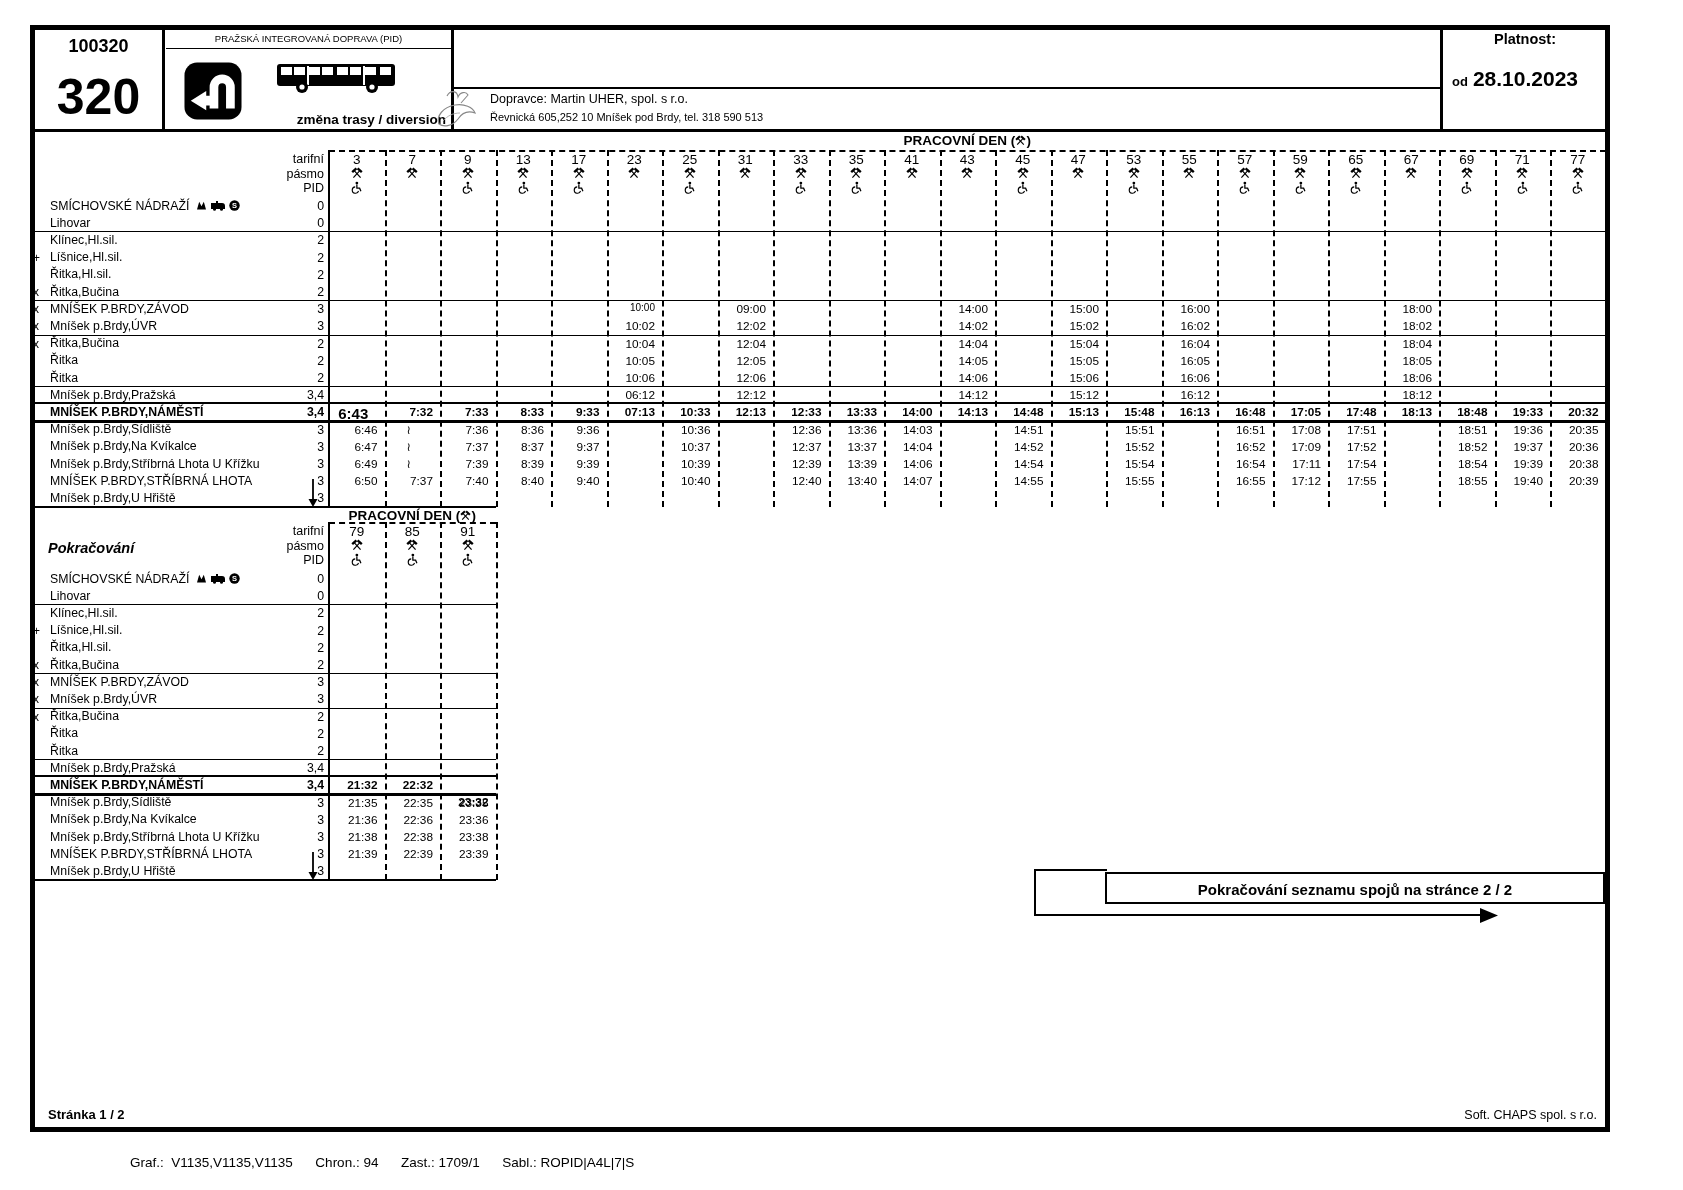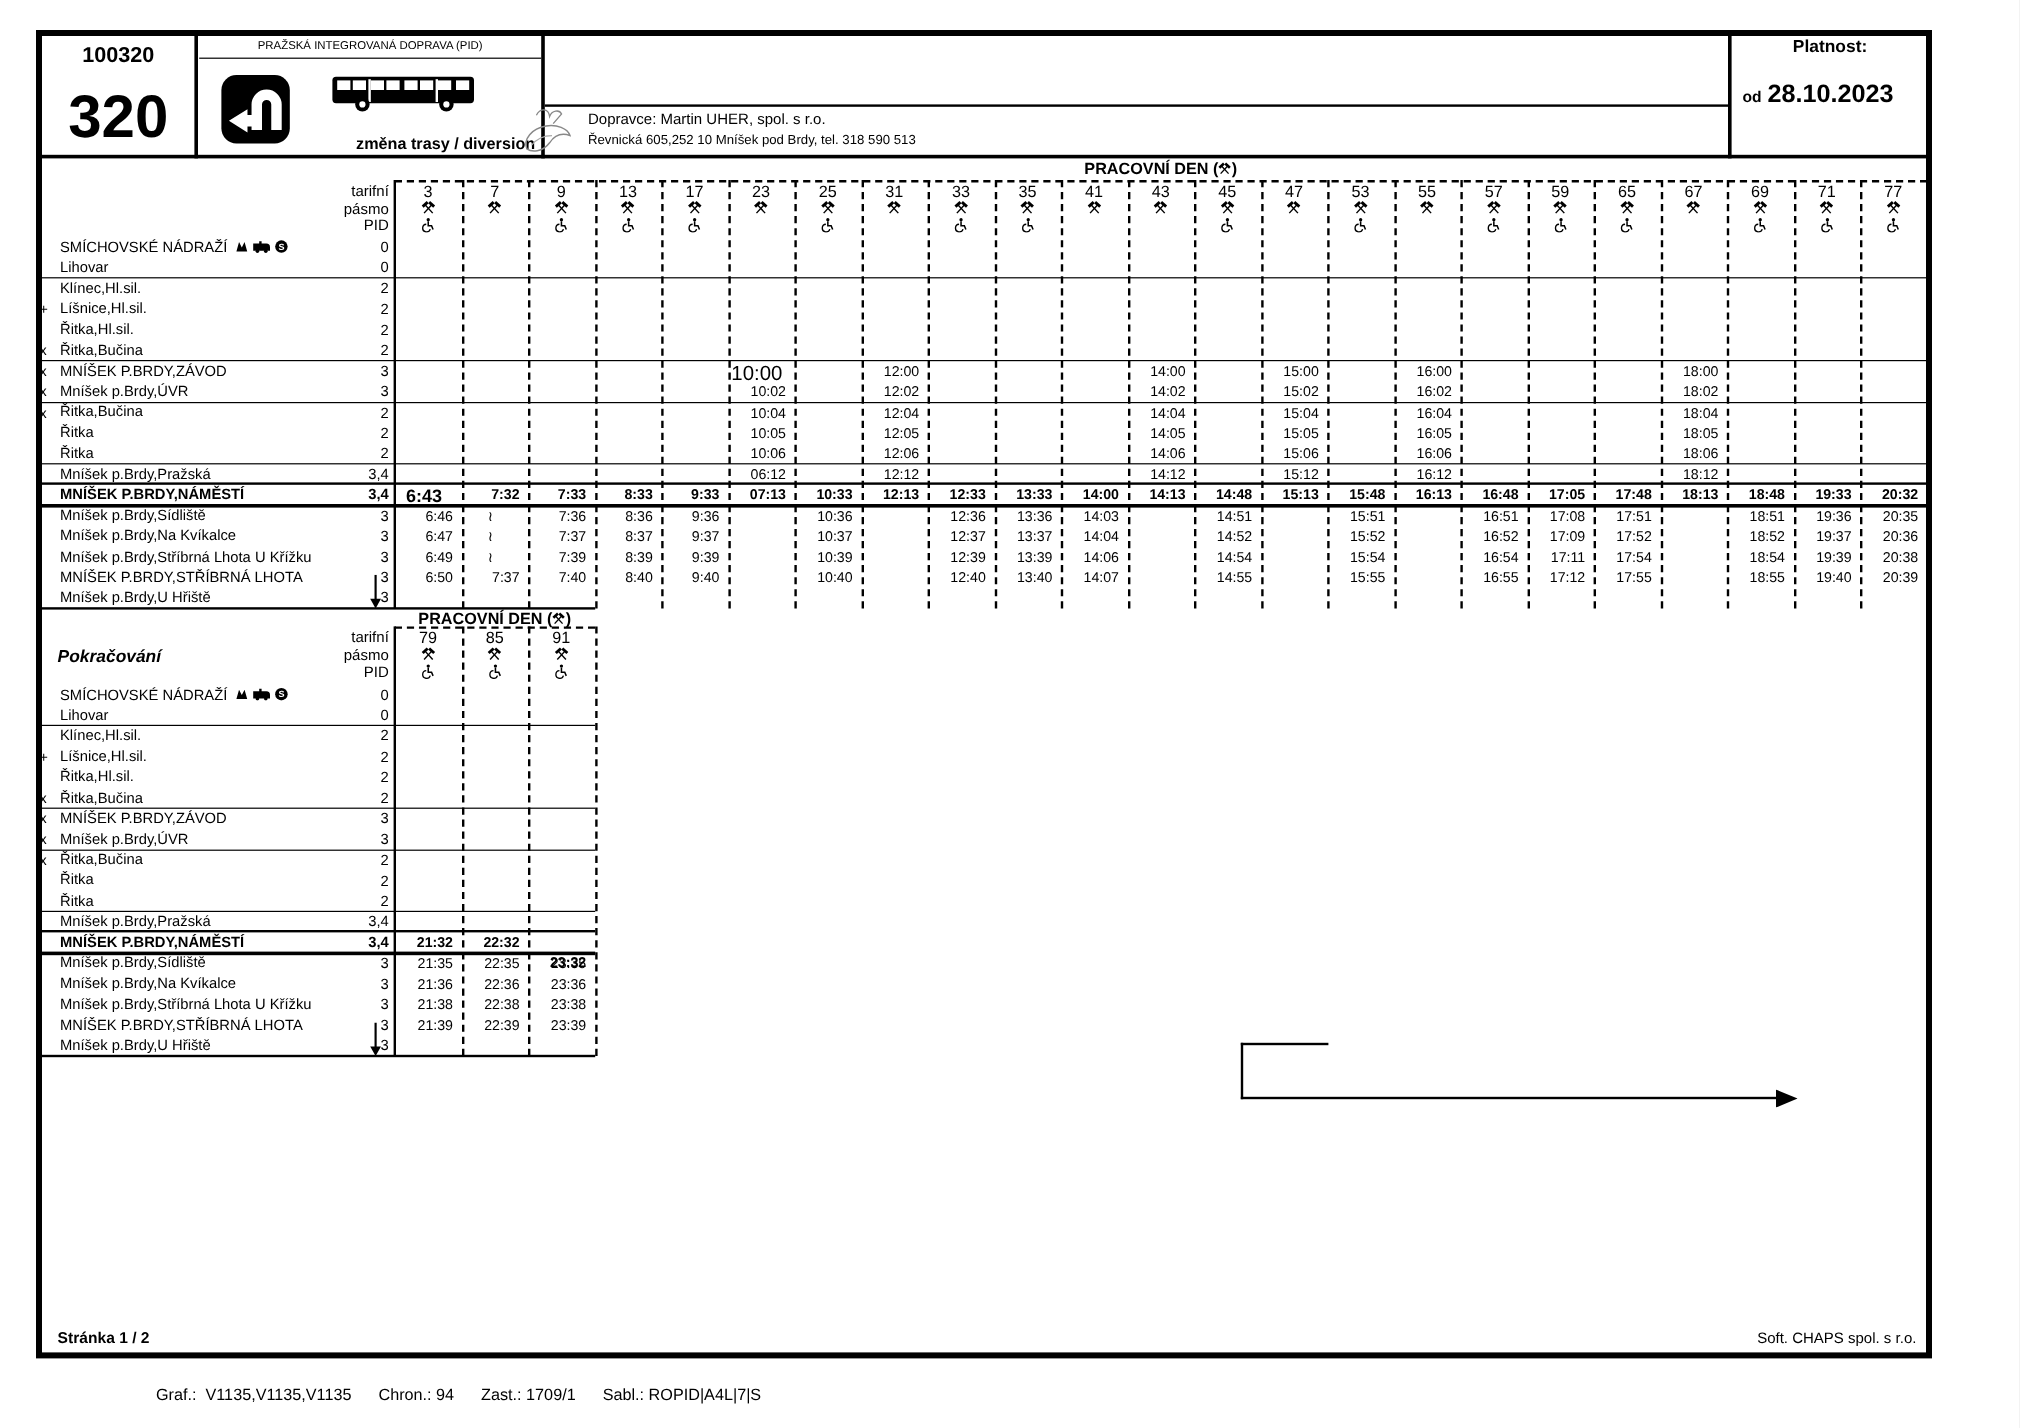--- a/index.html
+++ b/index.html
@@ -196,21 +196,21 @@
       <div style="position: absolute; left: 606.5px; top: 150px; width: 0px; height: 356.6px; border-left: 2px dashed rgb(0, 0, 0);"></div>
       <div style="position: absolute; left: 606.5px; top: 152px; width: 55.5px; text-align: center; font-size: 13.5px;">23</div>
       <div style="position: absolute; left: 606.5px; top: 167px; width: 55.5px; display: flex; justify-content: center;">
         <svg width="12" height="12" viewBox="0 0 12 12">
  <path d="M2.4 10.6 L8.8 3.6" stroke="#000" stroke-width="1.2"></path>
  <path d="M9.6 10.6 L3.2 3.6" stroke="#000" stroke-width="1.2"></path>
  <path d="M6.6 1.4 L10.8 5.2" stroke="#000" stroke-width="2.4"></path>
  <path d="M1.2 5.2 L5.4 1.4" stroke="#000" stroke-width="2.4"></path>
         </svg>
       </div>
-      <div style="position: absolute; left: 606.5px; top: 302.2px; width: 48.5px; text-align: center; font-size: 17px; font-weight: normal;">10:00</div>
+      <div style="position: absolute; left: 606.5px; top: 302.2px; width: 48.5px; text-align: right; font-size: 10px; font-weight: normal;">10:00</div>
       <div style="position: absolute; left: 606.5px; top: 319.4px; width: 48.5px; text-align: right; font-size: 11.8px; font-weight: normal;">10:02</div>
       <div style="position: absolute; left: 606.5px; top: 336.6px; width: 48.5px; text-align: right; font-size: 11.8px; font-weight: normal;">10:04</div>
       <div style="position: absolute; left: 606.5px; top: 353.8px; width: 48.5px; text-align: right; font-size: 11.8px; font-weight: normal;">10:05</div>
       <div style="position: absolute; left: 606.5px; top: 371px; width: 48.5px; text-align: right; font-size: 11.8px; font-weight: normal;">10:06</div>
       <div style="position: absolute; left: 606.5px; top: 388.2px; width: 48.5px; text-align: right; font-size: 11.8px; font-weight: normal;">06:12</div>
       <div style="position: absolute; left: 606.5px; top: 405.4px; width: 48.5px; text-align: right; font-size: 11.8px; font-weight: bold;">07:13</div>
       <div style="position: absolute; left: 662px; top: 150px; width: 0px; height: 356.6px; border-left: 2px dashed rgb(0, 0, 0);"></div>
       <div style="position: absolute; left: 662px; top: 152px; width: 55.5px; text-align: center; font-size: 13.5px;">25</div>
       <div style="position: absolute; left: 662px; top: 167px; width: 55.5px; display: flex; justify-content: center;">
         <svg width="12" height="12" viewBox="0 0 12 12">
@@ -235,21 +235,21 @@
       <div style="position: absolute; left: 717.5px; top: 150px; width: 0px; height: 356.6px; border-left: 2px dashed rgb(0, 0, 0);"></div>
       <div style="position: absolute; left: 717.5px; top: 152px; width: 55.5px; text-align: center; font-size: 13.5px;">31</div>
       <div style="position: absolute; left: 717.5px; top: 167px; width: 55.5px; display: flex; justify-content: center;">
         <svg width="12" height="12" viewBox="0 0 12 12">
  <path d="M2.4 10.6 L8.8 3.6" stroke="#000" stroke-width="1.2"></path>
  <path d="M9.6 10.6 L3.2 3.6" stroke="#000" stroke-width="1.2"></path>
  <path d="M6.6 1.4 L10.8 5.2" stroke="#000" stroke-width="2.4"></path>
  <path d="M1.2 5.2 L5.4 1.4" stroke="#000" stroke-width="2.4"></path>
         </svg>
       </div>
-      <div style="position: absolute; left: 717.5px; top: 302.2px; width: 48.5px; text-align: right; font-size: 11.8px; font-weight: normal;">12:00</div>
+      <div style="position: absolute; left: 717.5px; top: 302.2px; width: 48.5px; text-align: right; font-size: 11.8px; font-weight: normal;">09:00</div>
       <div style="position: absolute; left: 717.5px; top: 319.4px; width: 48.5px; text-align: right; font-size: 11.8px; font-weight: normal;">12:02</div>
       <div style="position: absolute; left: 717.5px; top: 336.6px; width: 48.5px; text-align: right; font-size: 11.8px; font-weight: normal;">12:04</div>
       <div style="position: absolute; left: 717.5px; top: 353.8px; width: 48.5px; text-align: right; font-size: 11.8px; font-weight: normal;">12:05</div>
       <div style="position: absolute; left: 717.5px; top: 371px; width: 48.5px; text-align: right; font-size: 11.8px; font-weight: normal;">12:06</div>
       <div style="position: absolute; left: 717.5px; top: 388.2px; width: 48.5px; text-align: right; font-size: 11.8px; font-weight: normal;">12:12</div>
       <div style="position: absolute; left: 717.5px; top: 405.4px; width: 48.5px; text-align: right; font-size: 11.8px; font-weight: bold;">12:13</div>
       <div style="position: absolute; left: 773px; top: 150px; width: 0px; height: 356.6px; border-left: 2px dashed rgb(0, 0, 0);"></div>
       <div style="position: absolute; left: 773px; top: 152px; width: 55.5px; text-align: center; font-size: 13.5px;">33</div>
       <div style="position: absolute; left: 773px; top: 167px; width: 55.5px; display: flex; justify-content: center;">
         <svg width="12" height="12" viewBox="0 0 12 12">
@@ -841,18 +841,19 @@
     </div>
 
   <div class="hl" style="left:1034px;top:869px;width:73px;height:2px;"></div>
   <div class="vl" style="left:1034px;top:869px;width:2px;height:47px;"></div>
   <div class="hl" style="left:1034px;top:914px;width:448px;height:2px;"></div>
   <div class="abs" style="left:1480px;top:908px;">
     <svg width="18" height="15" viewBox="0 0 18 15">
         <path d="M0 0 L18 7.5 L0 15 Z" fill="#000"></path>
       </svg>
   </div>
+  <div class="abs ctr b" style="left:1105px;top:872px;width:500px;height:32px;line-height:32px;border:2px solid #000;box-sizing:border-box;font-size:15px;">Pokračování seznamu spojů na stránce 2 / 2</div>
 
   <div class="txt b" style="left:48px;top:1107px;font-size:13px;">Stránka 1 / 2</div>
   <div class="txt rt" style="left:1320px;top:1108px;width:277px;font-size:12.5px;">Soft. CHAPS spol. s r.o.</div>
   <div class="txt" style="left:130px;top:1155px;font-size:13.5px;white-space:pre;">Graf.:  V1135,V1135,V1135      Chron.: 94      Zast.: 1709/1      Sabl.: ROPID|A4L|7|S</div>
 
 </div>
 
 </body></html>

